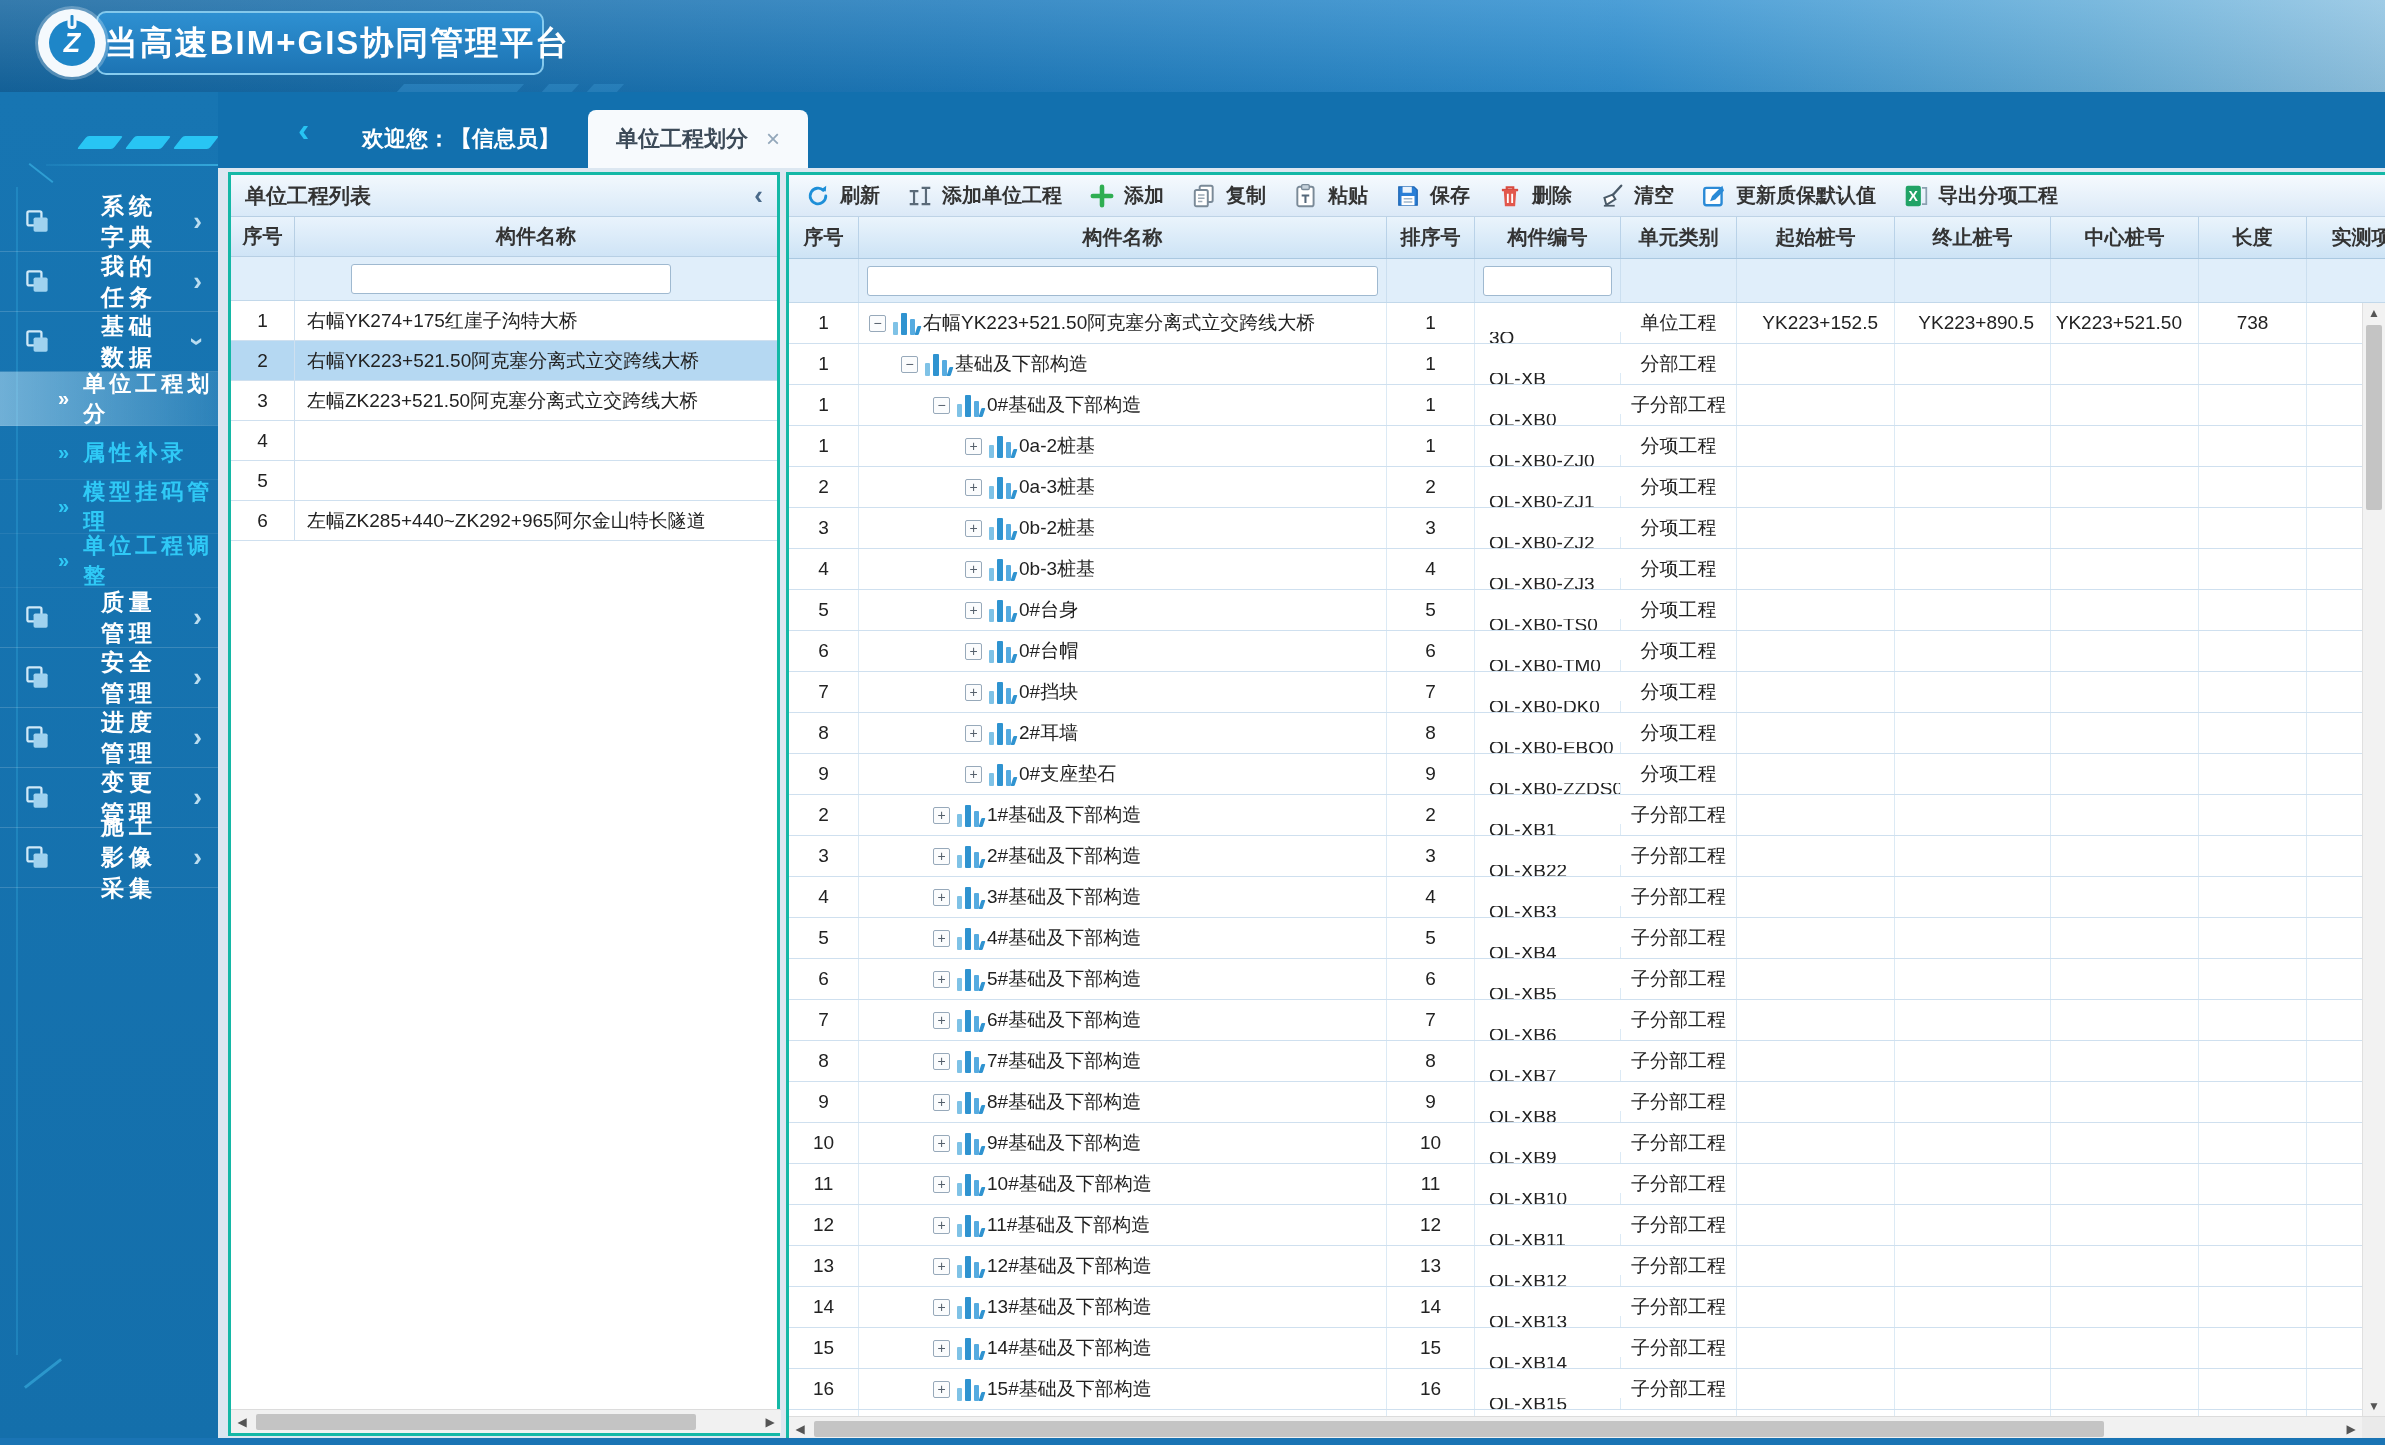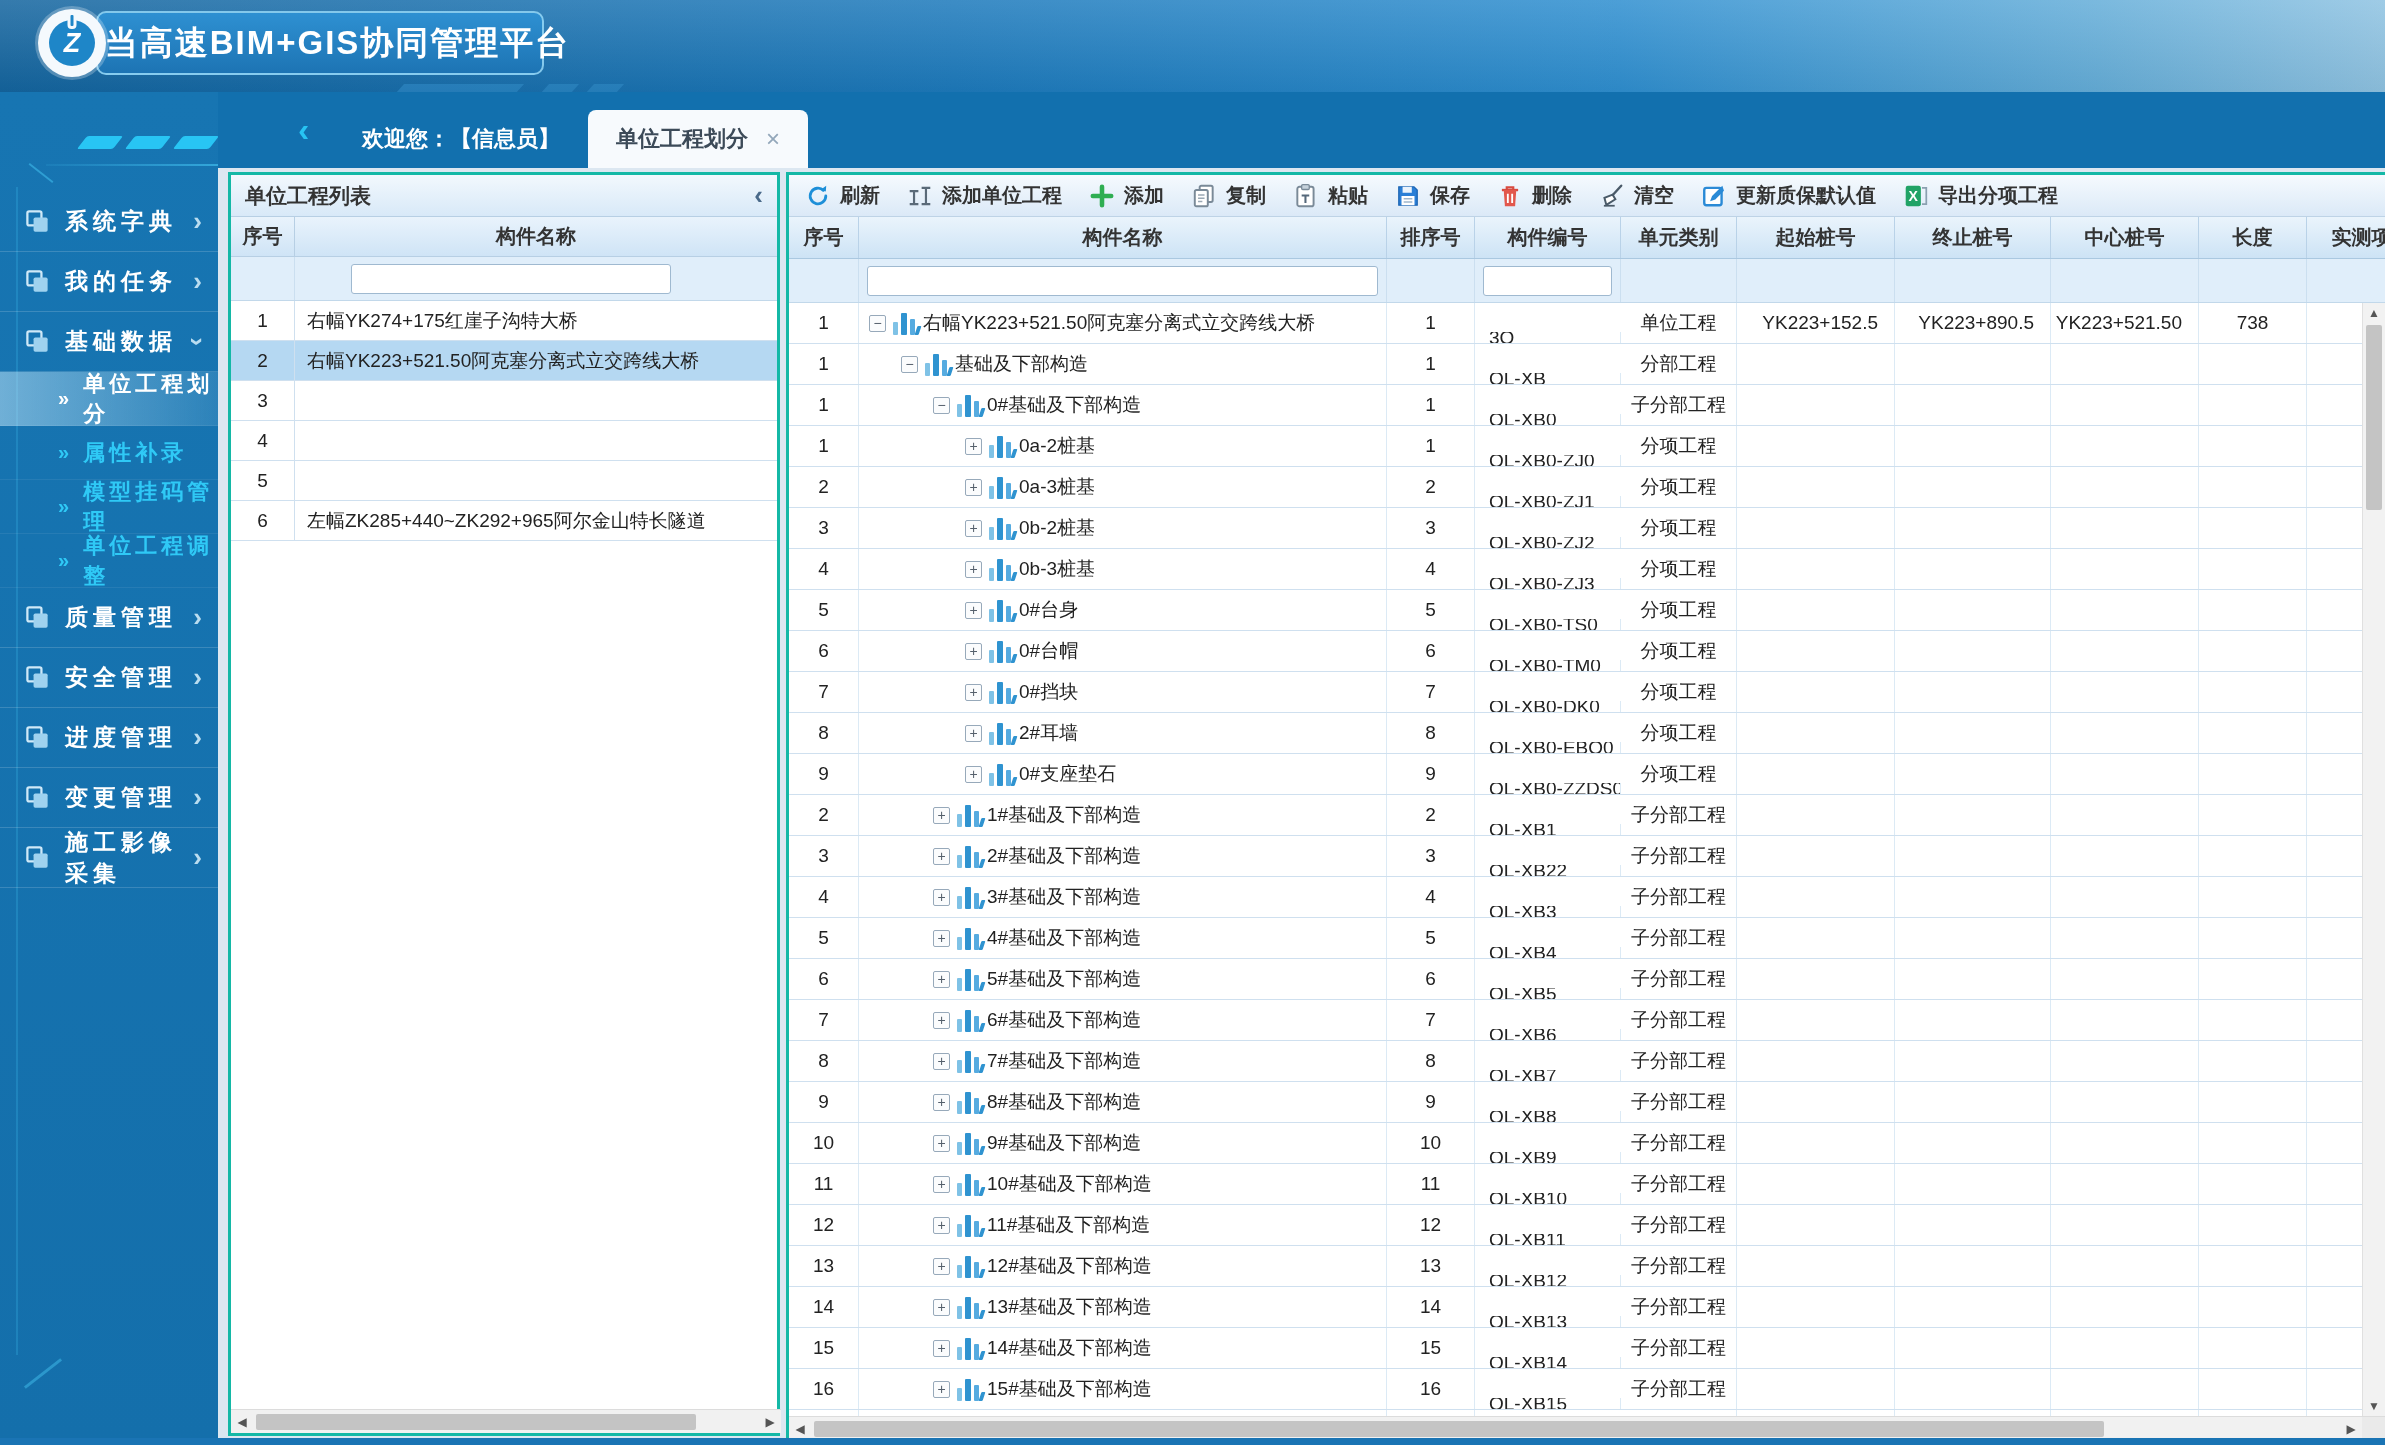--- a/index.html
+++ b/index.html
@@ -47,21 +47,21 @@
   .frame-top { position:absolute; top:72px; left:46px; right:0; height:2px;
              background:linear-gradient(90deg,rgba(70,200,245,.1),rgba(70,200,245,.6)); }
   .frame-diag { position:absolute; top:80px; left:26px; width:30px; height:2px;
              background:rgba(70,200,245,.5); transform:rotate(38deg); }
   .frame-left { position:absolute; top:95px; bottom:90px; left:16px; width:2px; background:rgba(70,200,245,.22); }
   .frame-bdiag { position:absolute; bottom:70px; left:20px; width:46px; height:3px;
              background:rgba(70,200,245,.45); transform:rotate(-38deg); }
   .menu { position:absolute; top:100px; left:0; right:0; }
   .side-item { height:60px; display:flex; align-items:center; padding:0 16px 0 24px;
              color:#fff; font-size:23px; font-weight:bold; letter-spacing:5px;
-             border-bottom:1px solid rgba(255,255,255,.16); cursor:pointer; }
+             border-bottom:1px solid rgba(255,255,255,.16); cursor:pointer;gap:36px; }
   .side-item .ficon { margin-right:14px; flex:none; display:flex; }
   .side-item .chev { margin-left:auto; color:rgba(215,240,252,.85); font-size:26px; font-weight:bold; letter-spacing:0; }
   .side-item .chev.rot { transform:rotate(90deg); }
   .side-sub { height:54px; display:flex; align-items:center; padding-left:58px; cursor:pointer;
              color:#2fc9f6; font-size:22px; font-weight:bold; letter-spacing:4px;
              border-bottom:1px solid rgba(255,255,255,.07); }
   .side-sub .sub-arrow { margin-right:14px; font-size:20px; letter-spacing:0; }
   .side-sub.selected { background:linear-gradient(90deg,rgba(200,235,252,.5),rgba(200,235,252,.12)); color:#fff; }
 
   
@@ -294,20 +294,21 @@
         <div class="lrow">
           <div class="lseq">1</div>
           <div class="lname">右幅YK274+175红崖子沟特大桥</div>
         </div>
         <div class="lrow selected">
           <div class="lseq">2</div>
           <div class="lname">右幅YK223+521.50阿克塞分离式立交跨线大桥</div>
         </div>
         <div class="lrow">
           <div class="lseq">3</div>
+          <div class="lname">左幅ZK223+521.50阿克塞分离式立交跨线大桥</div>
         </div>
         <div class="lrow">
           <div class="lseq">4</div>
         </div>
         <div class="lrow">
           <div class="lseq">5</div>
         </div>
         <div class="lrow">
           <div class="lseq">6</div>
           <div class="lname">左幅ZK285+440~ZK292+965阿尔金山特长隧道</div>

